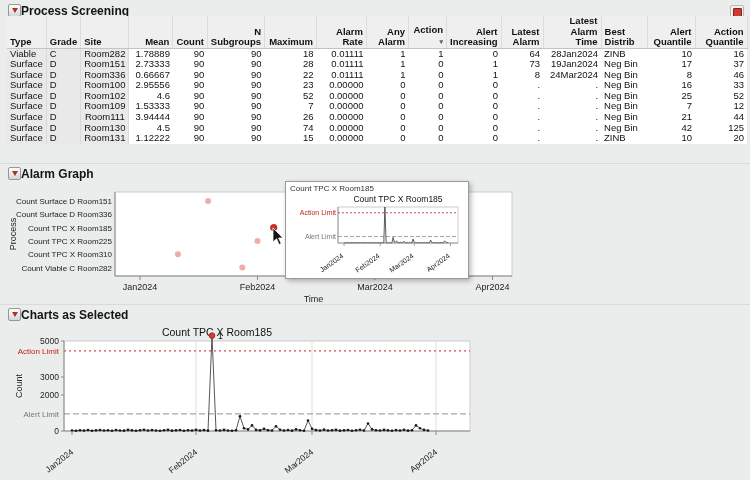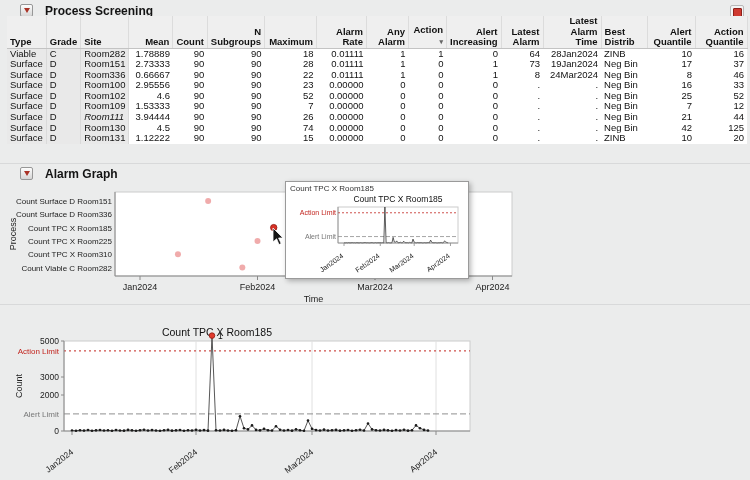--- a/index.html
+++ b/index.html
@@ -1,18 +1,18 @@
 <!DOCTYPE html>
 <html><head>
 <meta charset="utf-8">
 <style>
   html,body{margin:0;padding:0;}
   body{background:#ebecec;font-family:"Liberation Sans",sans-serif;}
   .page{position:relative;width:750px;height:480px;overflow:hidden;background:#ebecec;}
-  .section-header{position:absolute;left:20px;display:flex;align-items:center;gap:12px;height:13px;}
+  .section-header{position:absolute;left:8px;display:flex;align-items:center;gap:0;height:13px;}
   .disclosure{width:11px;height:11px;border:1px solid #979797;border-radius:2px;
     background:linear-gradient(#fdfdfd,#d6d6d6);display:inline-flex;align-items:center;justify-content:center;cursor:pointer;}
   .tri{width:0;height:0;border-left:3.5px solid transparent;border-right:3.5px solid transparent;border-top:5px solid #a93226;}
   .section-title{font-size:12px;font-weight:bold;color:#141414;white-space:nowrap;}
   .hr{position:absolute;left:0;width:750px;height:1px;background:#d8d9da;}
 
   #win-btn{position:absolute;right:6px;top:5px;width:12px;height:12px;border:1px solid #b9b9b9;
     background:#f4f4f4;border-radius:2px;display:flex;align-items:center;justify-content:center;cursor:pointer;}
   #win-btn .red-square{width:7px;height:7px;background:#cf3a30;border:1px solid #8e1f18;border-radius:1px;}
 
@@ -201,21 +201,21 @@
           <td style="text-align: right;">0</td>
           <td style="text-align: right;">.</td>
           <td style="text-align: right;">.</td>
           <td style="text-align: left;">Neg Bin</td>
           <td style="text-align: right;">7</td>
           <td style="text-align: right;">12</td>
         </tr>
         <tr>
           <td class="label" style="text-align: left;">Surface</td>
           <td class="label" style="text-align: left;">D</td>
-          <td class="label" style="text-align: left; font-style: italic;">Room111</td>
+          <td class="label" style="text-align: center;">Room111</td>
           <td style="text-align: right;">3.94444</td>
           <td style="text-align: right;">90</td>
           <td style="text-align: right;">90</td>
           <td style="text-align: right;">26</td>
           <td style="text-align: right;">0.00000</td>
           <td style="text-align: right;">0</td>
           <td style="text-align: right;">0</td>
           <td style="text-align: right;">0</td>
           <td style="text-align: right;">.</td>
           <td style="text-align: right;">.</td>
@@ -321,20 +321,26 @@
         <text x="164.47" y="64" text-anchor="end" font-size="7px" fill="#222" transform="rotate(-35 164.47 64)">Apr2024</text>
       </svg>
   </div>
 
   <svg id="cursor" width="14" height="20">
     <polygon points="1,1 1,15 4.6,11.8 7,17.6 9.2,16.5 6.6,11 11,11" fill="#141414" stroke="#ffffff" stroke-width="0.8"></polygon>
   </svg>
 
   <div class="hr" style="top:304px"></div>
 
+  <div class="section-header" style="top:308px">
+    <span class="disclosure">
+        <span class="tri"></span>
+      </span>
+    <span class="section-title">Charts as Selected</span>
+  </div>
 
   <svg id="main-chart" class="chart-box" style="left:8px;top:324px" width="480" height="156">
       <text x="209" y="12" text-anchor="middle" font-size="10.5px" fill="#111">Count TPC X Room185</text>
       <rect x="56" y="17" width="406" height="90" fill="#ffffff" stroke="#cccccc"></rect>
       <line x1="188" y1="17" x2="188" y2="107" stroke="#e0e0e0"></line>
       <line x1="304" y1="17" x2="304" y2="107" stroke="#e0e0e0"></line>
       <line x1="428" y1="17" x2="428" y2="107" stroke="#e0e0e0"></line>
       <line x1="56" y1="26.900000000000006" x2="462" y2="26.900000000000006" stroke="#c2251f" stroke-dasharray="2,3" stroke-width="1"></line>
       <line x1="56" y1="89.9" x2="462" y2="89.9" stroke="#8f8f8f" stroke-dasharray="6,3" stroke-width="1"></line>
       <line x1="56" y1="17" x2="56" y2="107" stroke="#8a8a8a"></line>

